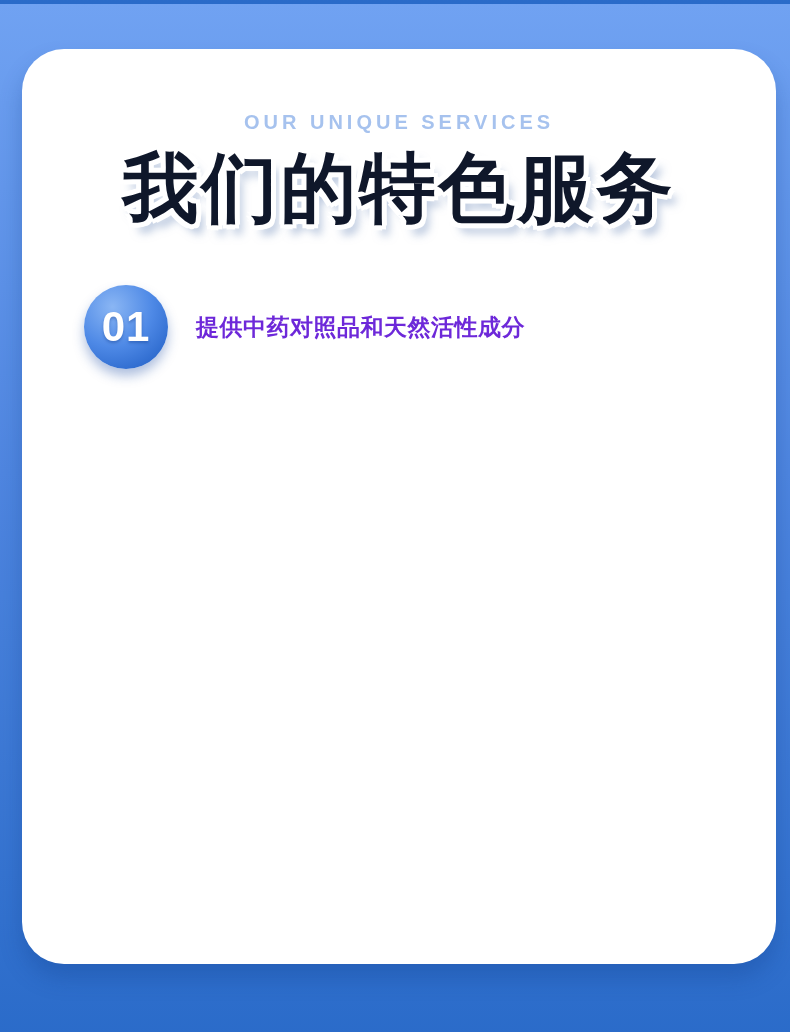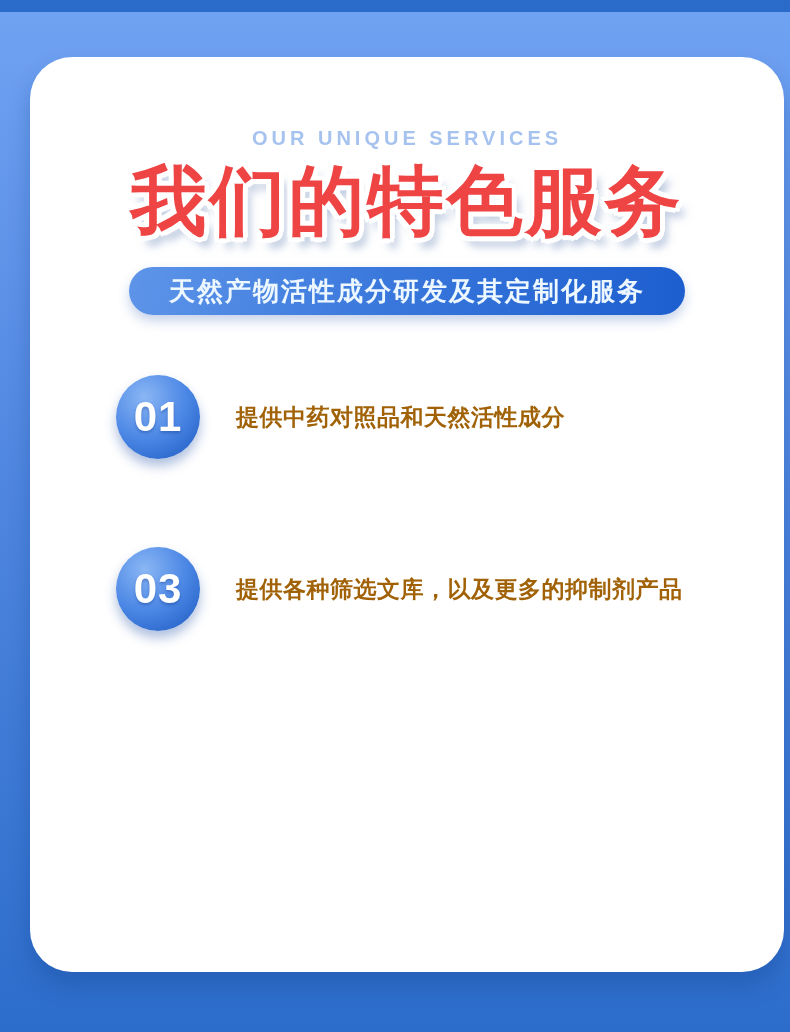--- a/index.html
+++ b/index.html
@@ -1,15 +1,15 @@
 <!DOCTYPE html>
 <html><head>
 <meta charset="utf-8">
 <style>
-  * { margin: 12px; padding: 0; box-sizing: border-box; }
+  * { margin: 4px; padding: 0; box-sizing: border-box; }
 
   html, body { width: 790px; }
 
   body {
     width: 790px;
     height: 1032px;
     font-family: "Liberation Sans", "DejaVu Sans", sans-serif;
     background: linear-gradient(180deg, #70a2f2 0%, #4f86e0 45%, #2a6bc9 100%);
     overflow: hidden;
   }
@@ -33,30 +33,29 @@
     letter-spacing: 4px;
     color: #a6c2ee;
   }
 
   .title {
     text-align: center;
     margin-top: 8px;
     font-size: 76px;
     font-weight: 900;
     letter-spacing: 3px;
-    color: #ef4444;
+    color: #0f172a;
     line-height: 1.2;
     white-space: nowrap;
     text-shadow:
       -4px -4px 0 #ffffff,  4px -4px 0 #ffffff,
       -4px  4px 0 #ffffff,  4px  4px 0 #ffffff,
       -5px  0   0 #ffffff,  5px  0   0 #ffffff,
        0   -5px 0 #ffffff,  0    5px 0 #ffffff,
        7px 10px 8px rgba(125, 152, 193, 0.55);
-    font-family: Liberation Mono, monospace;
   }
 
   .banner-pill {
     margin: 14px auto 0 auto;
     width: fit-content;
     height: 48px;
     line-height: 48px;
     padding: 0 40px;
     border-radius: 26px;
     background: linear-gradient(100deg, #5e95e9 0%, #3a78dc 45%, #1d5ecf 100%);
@@ -93,54 +92,47 @@
 
   .number-badge span {
     color: #ffffff;
     font-size: 42px;
     font-weight: 900;
     letter-spacing: 1px;
     text-shadow: 0 2px 3px rgba(10, 50, 130, 0.35);
   }
 
   .service-text {
-    color: #a16207;
+    color: #6d28d9;
     font-size: 23px;
     font-weight: bold;
     line-height: 40px;
     max-width: 556px;
     letter-spacing: 0.5px;
   }
 </style>
 </head>
 <body>
 
 <div class="card">
 
   <div class="eyebrow">OUR UNIQUE SERVICES</div>
 
   <div class="title">我们的特色服务</div>
 
-  <div class="banner-pill">天然产物活性成分研发及其定制化服务</div>
 
   <div class="services-list">
 
     <div class="service-item">
       <div class="number-badge">
         <span>01</span>
       </div>
       <div class="service-text">提供中药对照品和天然活性成分</div>
     </div>
 
     <div class="service-item">
     </div>
 
-    <div class="service-item">
-      <div class="number-badge">
-        <span>03</span>
-      </div>
-      <div class="service-text">提供各种筛选文库，以及更多的抑制剂产品</div>
-    </div>
 
 
 
   </div>
 </div>
 
 </body></html>

